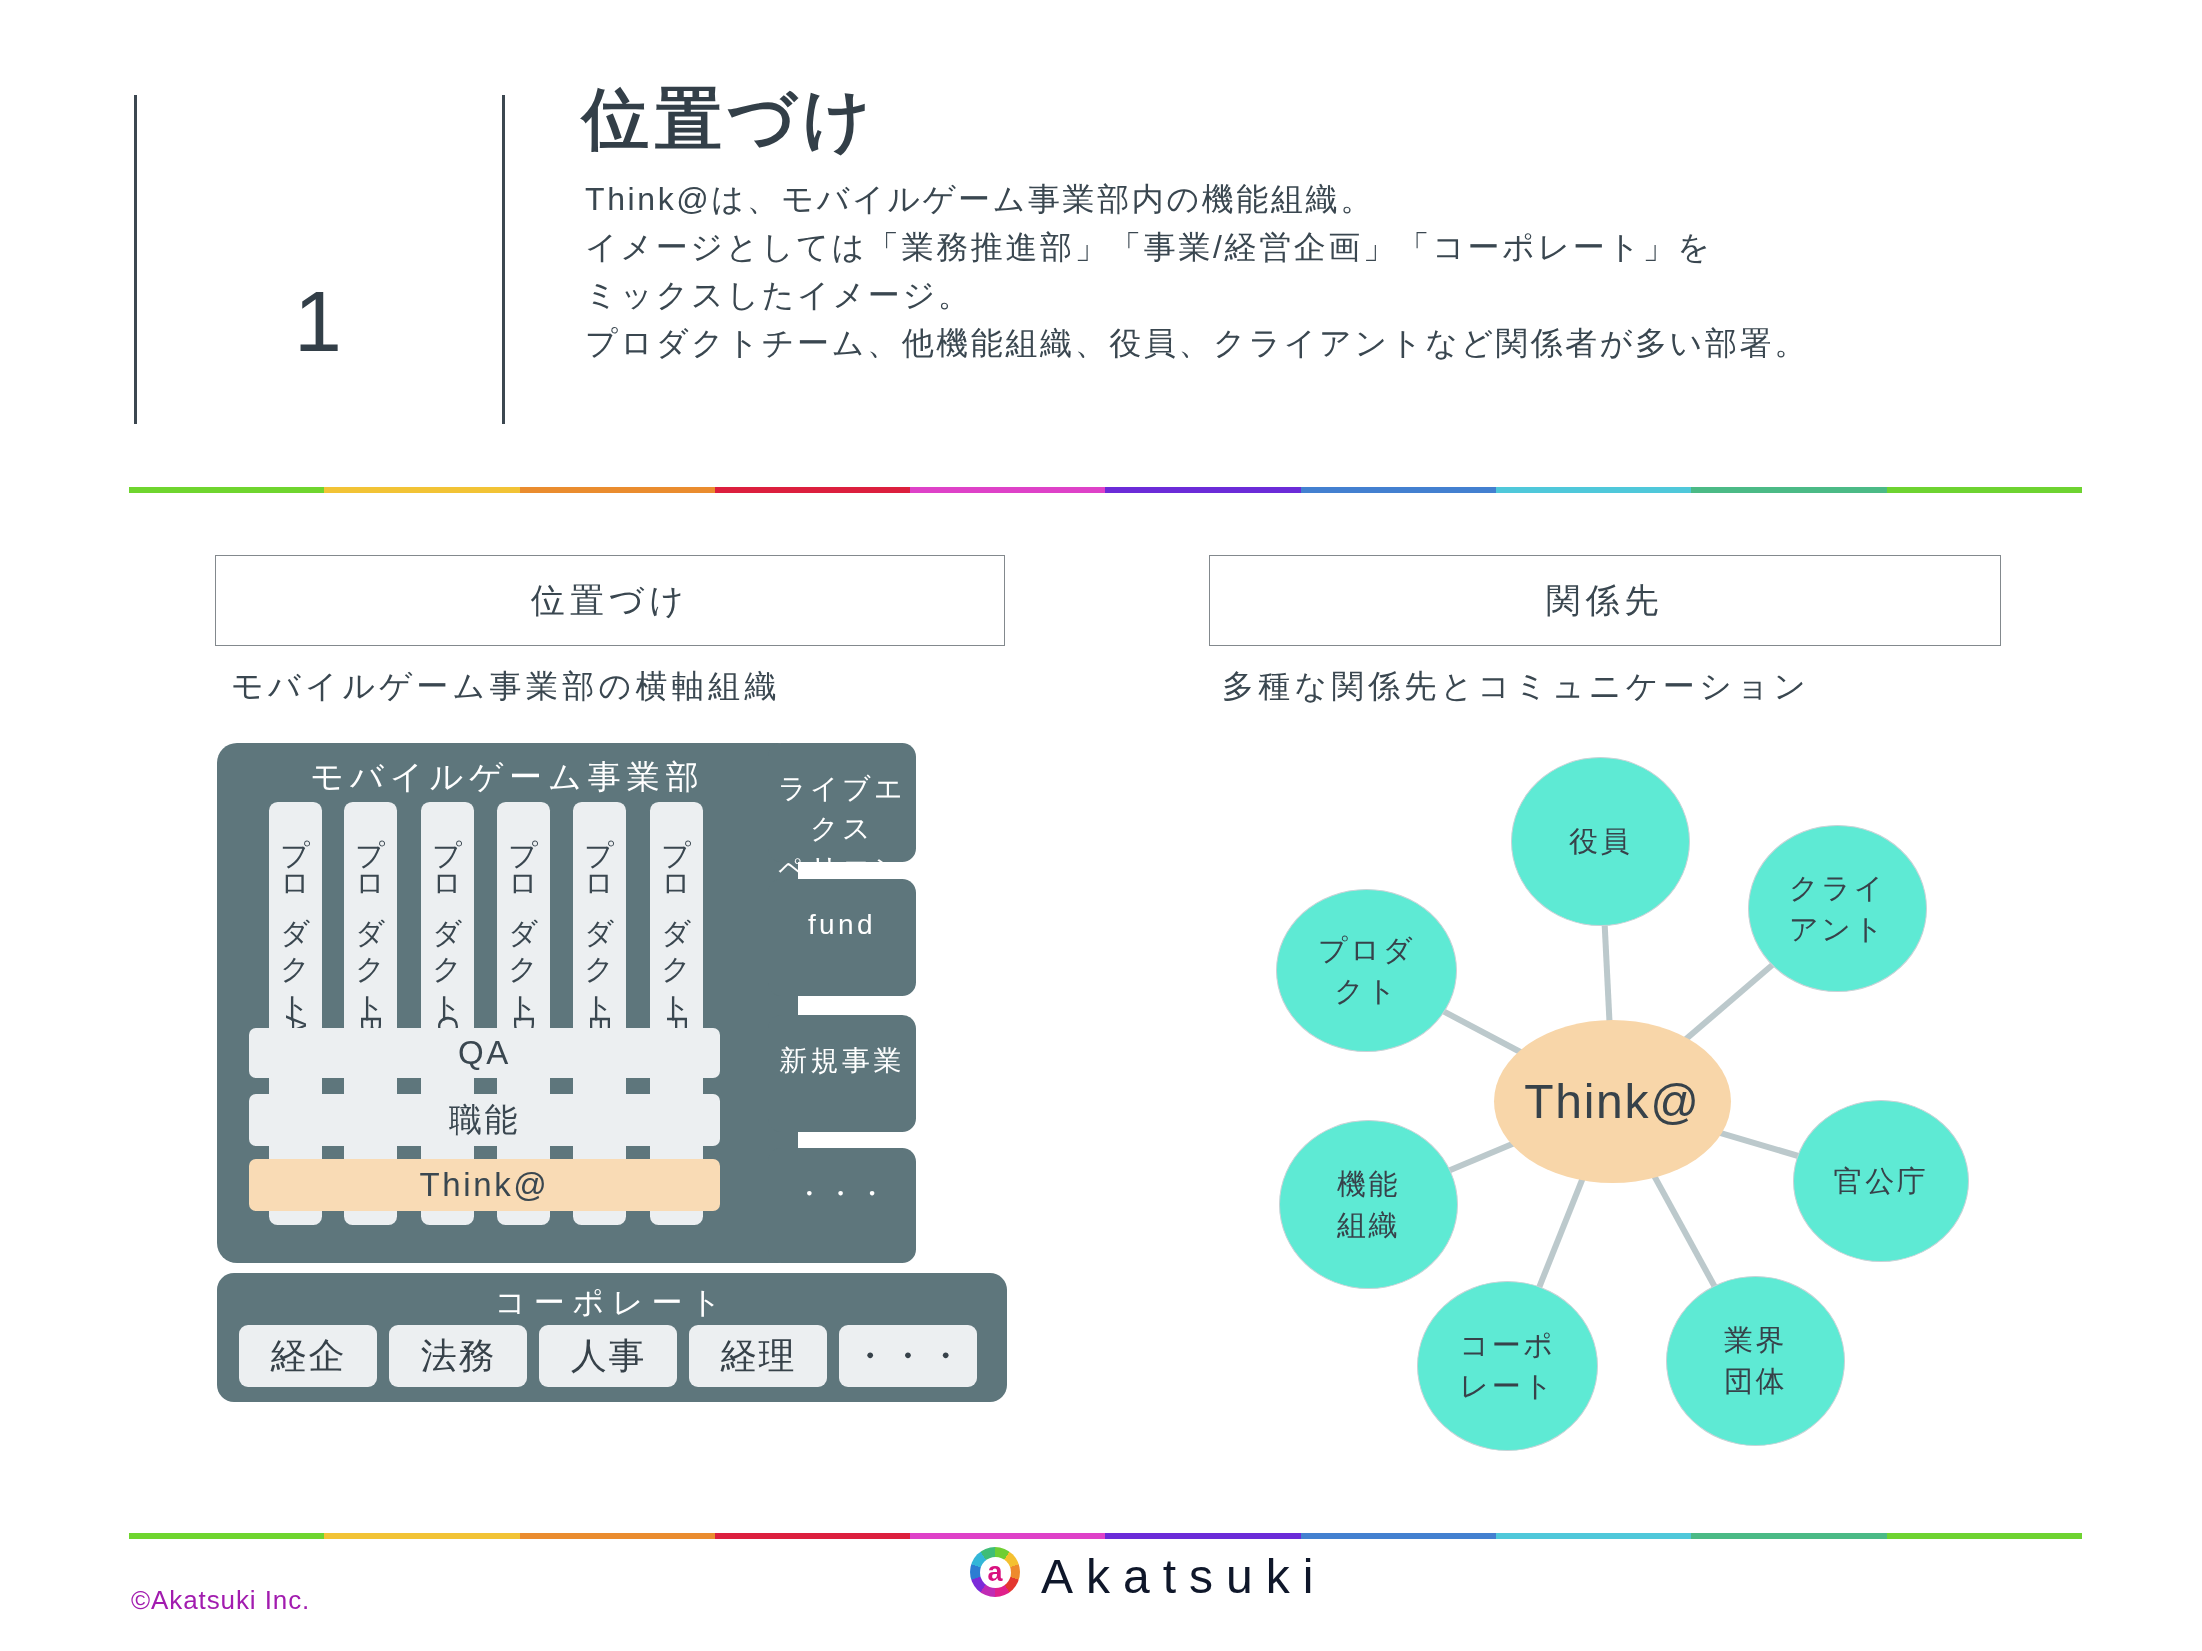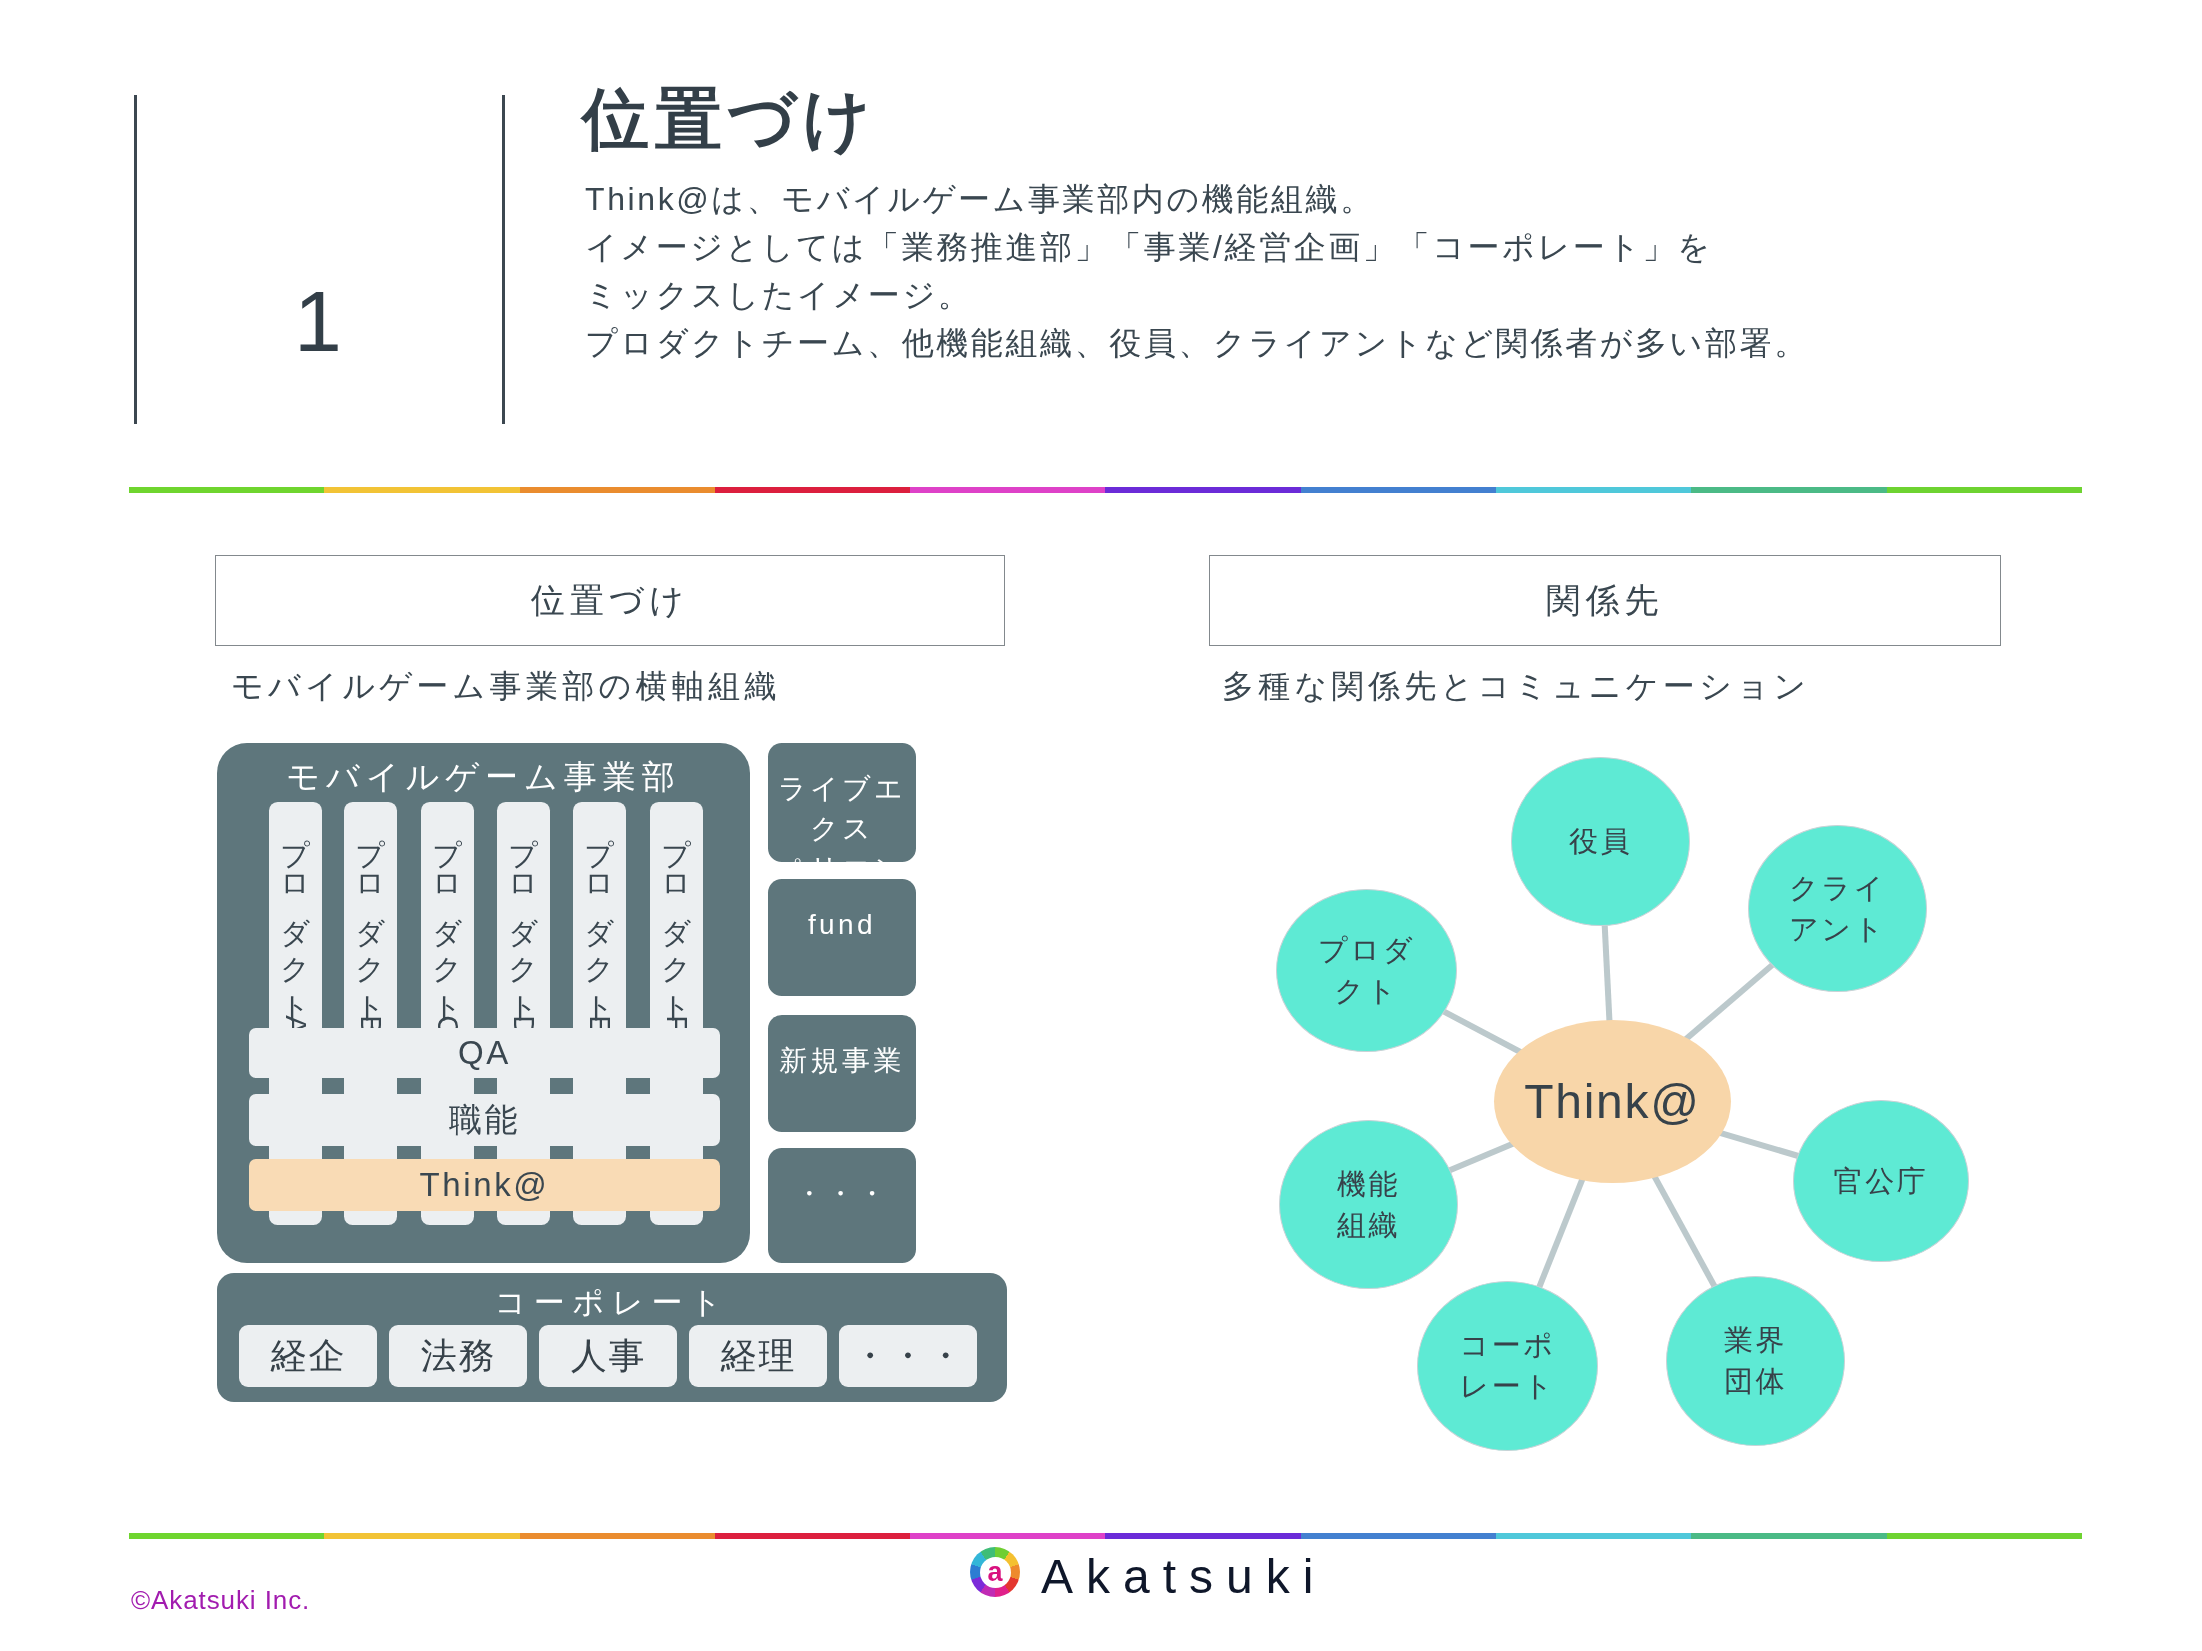--- a/index.html
+++ b/index.html
@@ -45,21 +45,21 @@
   }
   #box-left { left:215px; width:790px; }
   #box-right { left:1209px; width:792px; }
   .section-caption { position:absolute; top:665px; font-size:32px; letter-spacing:4.3px; color:#3A4750; }
   #cap-left { left:231px; }
   #cap-right { left:1222px; }
 
   
   .org-main {
     position:absolute; left:217px; top:743px; width:533px; height:520px;
-    background:#5E767C; border-radius:30px;
+    background:#5E767C; border-radius:20px;padding-left:48px;
   }
   .org-title {
     position:absolute; top:12px; left:0; width:100%; text-align:center;
     color:#ffffff; font-size:33px; letter-spacing:6px;
   }
   .pcol {
     position:absolute; top:59px; width:53px; height:423px;
     background:#ECEFF1; border-radius:8.6px;
     display:flex; justify-content:center; box-sizing:border-box; padding-top:13.8px;
   }

